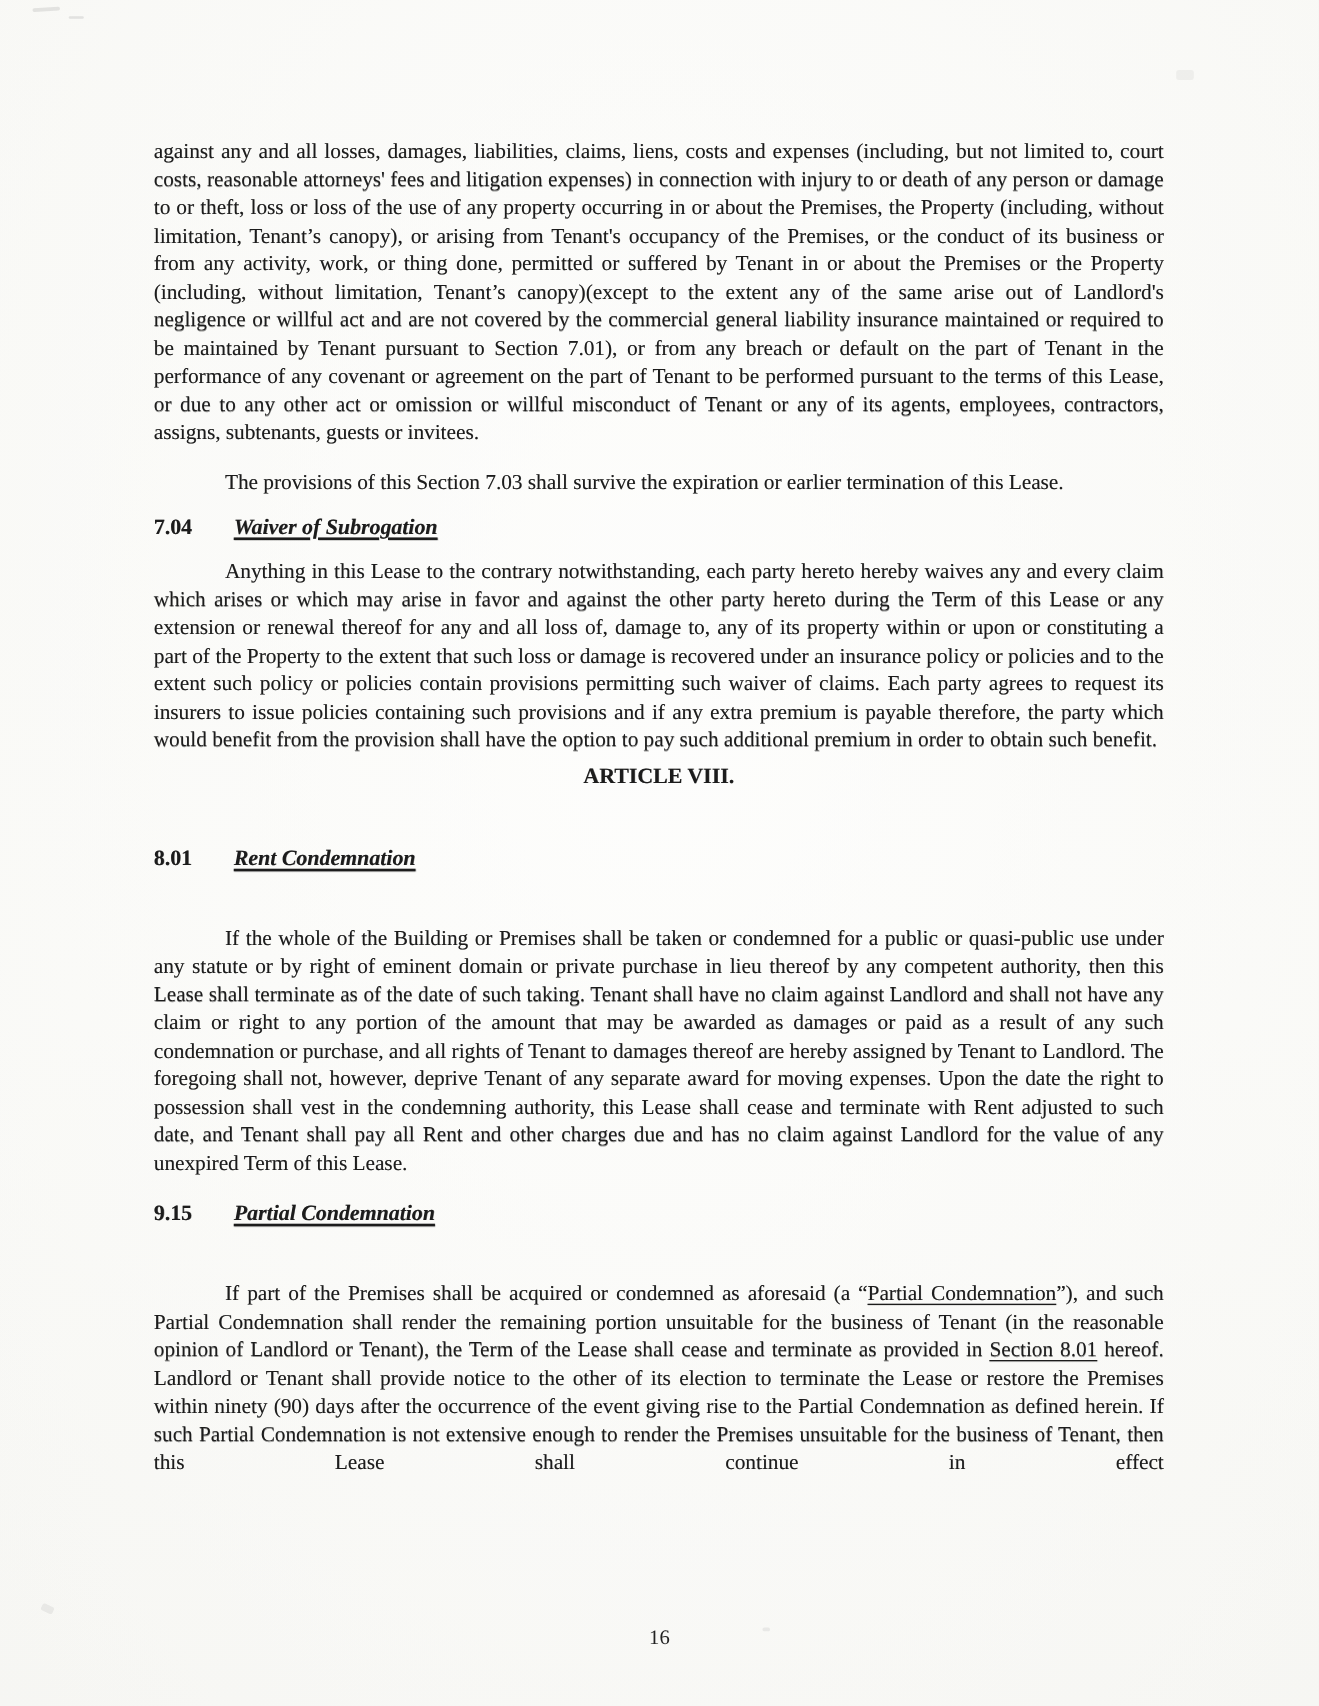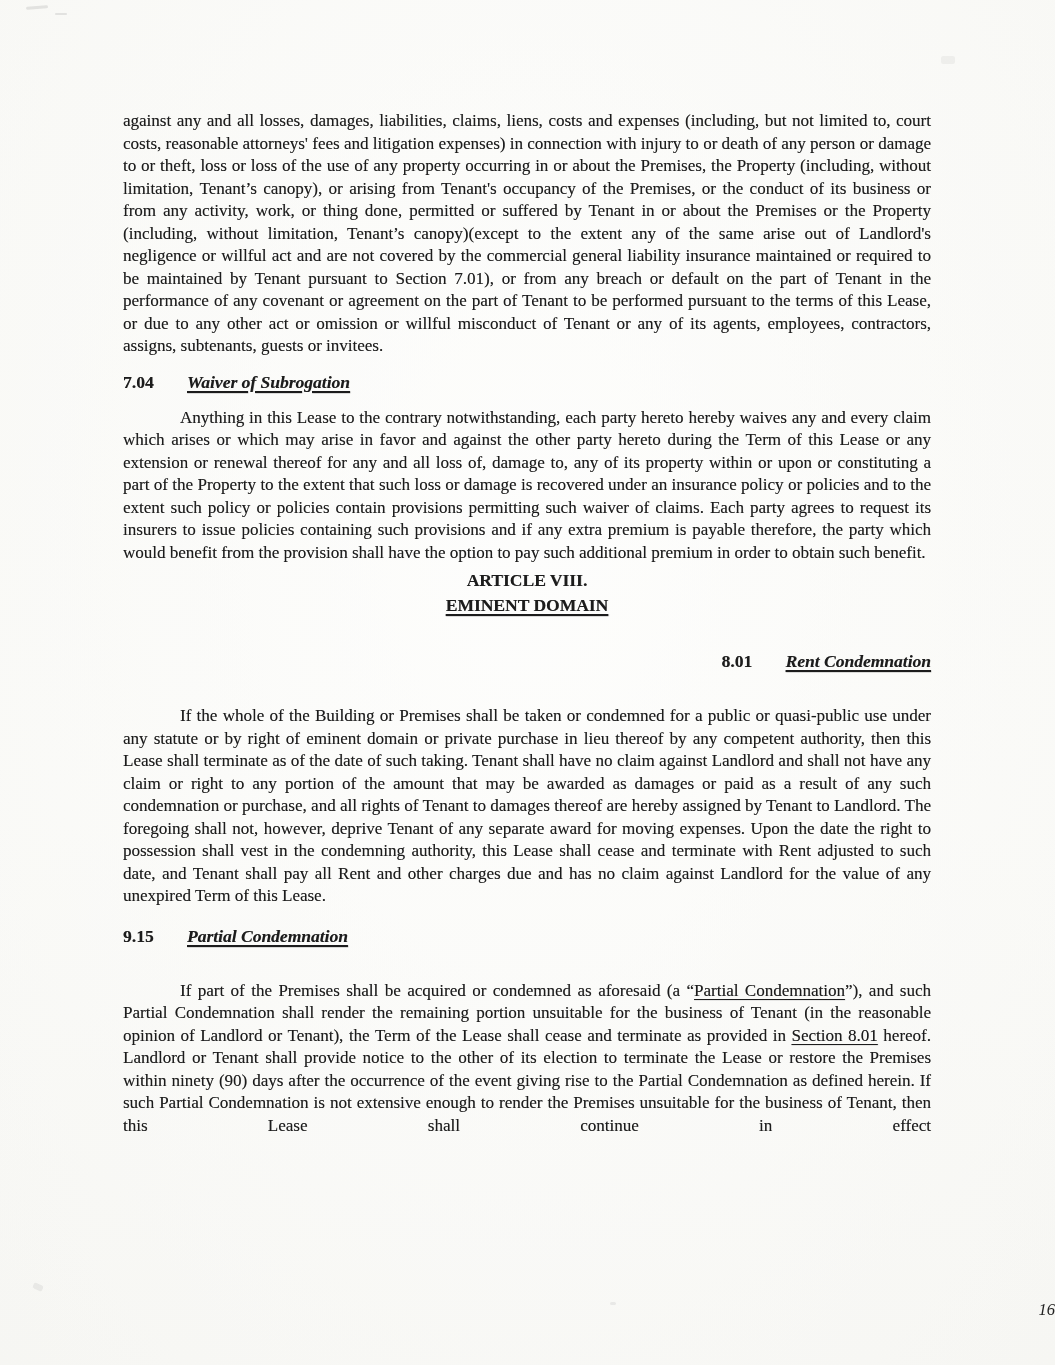--- a/index.html
+++ b/index.html
@@ -21,21 +21,21 @@
     margin:0;
     font-size:17px;
     line-height:22.5px;
     text-align:justify;
     text-shadow:0.2px 0.2px 0.3px rgba(25,25,25,0.45);
   }
   .indent { text-indent:57px; }
   .cont { text-align-last:justify; }
   .mt-sm { margin-top:17px; }
   .mt-md { margin-top:13px; }
-  .mt-lg { margin-top:32px;justify-content:flex-end; }
+  .mt-lg { margin-top:42px; }
   .sec-heading {
     display:flex;
     font-weight:bold;
     font-size:17.5px;
     line-height:23px;
     text-shadow:0.3px 0.3px 0.3px rgba(20,20,20,0.5);
   }
   .sec-heading .num { width:64px; flex:0 0 64px; }
   .sec-heading .title {
     text-decoration:underline;
@@ -56,24 +56,23 @@
     text-decoration-thickness:1.6px;
     text-underline-offset:3px;
   }
   .u {
     text-decoration:underline;
     text-decoration-thickness:1.2px;
     text-underline-offset:2.5px;
   }
   .pageno {
     position:absolute; left:0; right:0; top:1300px;
-    text-align:right;
+    text-align:center;
     font-size:16.5px;
     color:#222;
-    font-style:italic;
   }
   
   .artifact { position:absolute; background:rgba(90,90,90,0.14); border-radius:2px; pointer-events:none; }
   .a1 { left:26px; top:6px;  width:22px; height:3px; transform:rotate(-4deg); }
   .a2 { left:55px; top:13px; width:12px; height:2px; }
   .a3 { left:941px; top:56px; width:14px; height:8px; background:rgba(120,120,120,0.08); }
   .a4 { left:33px;  top:1284px; width:10px; height:6px; transform:rotate(25deg); background:rgba(110,110,110,0.10); }
   .a5 { left:610px; top:1302px; width:6px;  height:3px; background:rgba(120,120,120,0.12); }
 </style>
 </head>
@@ -84,31 +83,31 @@
   <div class="artifact a1"></div>
   <div class="artifact a2"></div>
   <div class="artifact a3"></div>
   <div class="artifact a4"></div>
   <div class="artifact a5"></div>
 
   <div class="content">
 
     <p>against any and all losses, damages, liabilities, claims, liens, costs and expenses (including, but not limited to, court costs, reasonable attorneys' fees and litigation expenses) in connection with injury to or death of any person or damage to or theft, loss or loss of the use of any property occurring in or about the Premises, the Property (including, without limitation, Tenant’s canopy), or arising from Tenant's occupancy of the Premises, or the conduct of its business or from any activity, work, or thing done, permitted or suffered by Tenant in or about the Premises or the Property (including, without limitation, Tenant’s canopy)(except to the extent any of the same arise out of Landlord's negligence or willful act and are not covered by the commercial general liability insurance maintained or required to be maintained by Tenant pursuant to Section 7.01), or from any breach or default on the part of Tenant in the performance of any covenant or agreement on the part of Tenant to be performed pursuant to the terms of this Lease, or due to any other act or omission or willful misconduct of Tenant or any of its agents, employees, contractors, assigns, subtenants, guests or invitees.</p>
 
+    <p class="indent mt-sm">The provisions of this Section 7.03 shall survive the expiration or earlier termination of this Lease.</p>
 
     <div class="sec-heading mt-md">
       <span class="num">7.04</span>
       <span class="title">Waiver of Subrogation</span>
     </div>
 
     <p class="indent mt-md">Anything in this Lease to the contrary notwithstanding, each party hereto hereby waives any and every claim which arises or which may arise in favor and against the other party hereto during the Term of this Lease or any extension or renewal thereof for any and all loss of, damage to, any of its property within or upon or constituting a part of the Property to the extent that such loss or damage is recovered under an insurance policy or policies and to the extent such policy or policies contain provisions permitting such waiver of claims. Each party agrees to request its insurers to issue policies containing such provisions and if any extra premium is payable therefore, the party which would benefit from the provision shall have the option to pay such additional premium in order to obtain such benefit.</p>
 
     <div class="article-heading">
       <div>ARTICLE VIII.</div>
-      <div class="u-line">EMINENT DOMAIN</div>
     </div>
 
     <div class="sec-heading mt-lg">
       <span class="num">8.01</span>
       <span class="title">Rent Condemnation</span>
     </div>
 
     <p class="indent mt-lg">If the whole of the Building or Premises shall be taken or condemned for a public or quasi-public use under any statute or by right of eminent domain or private purchase in lieu thereof by any competent authority, then this Lease shall terminate as of the date of such taking. Tenant shall have no claim against Landlord and shall not have any claim or right to any portion of the amount that may be awarded as damages or paid as a result of any such condemnation or purchase, and all rights of Tenant to damages thereof are hereby assigned by Tenant to Landlord. The foregoing shall not, however, deprive Tenant of any separate award for moving expenses. Upon the date the right to possession shall vest in the condemning authority, this Lease shall cease and terminate with Rent adjusted to such date, and Tenant shall pay all Rent and other charges due and has no claim against Landlord for the value of any unexpired Term of this Lease.</p>
 
     <div class="sec-heading mt-sm">

